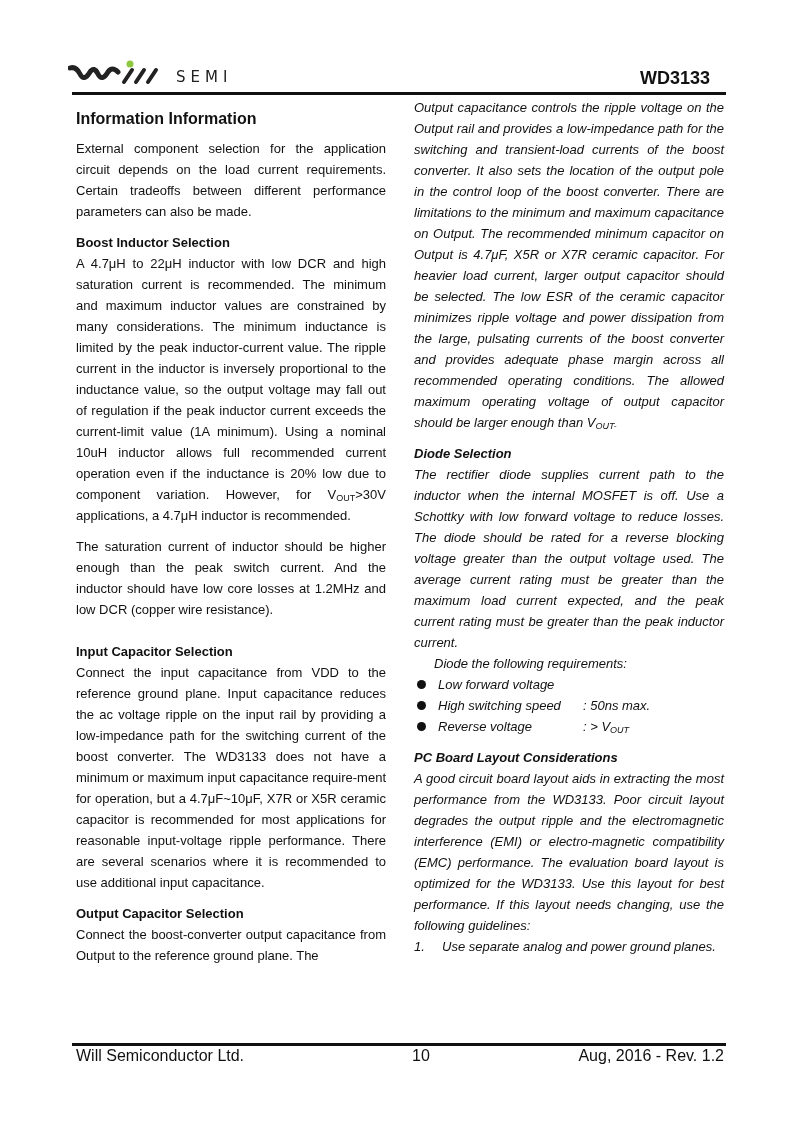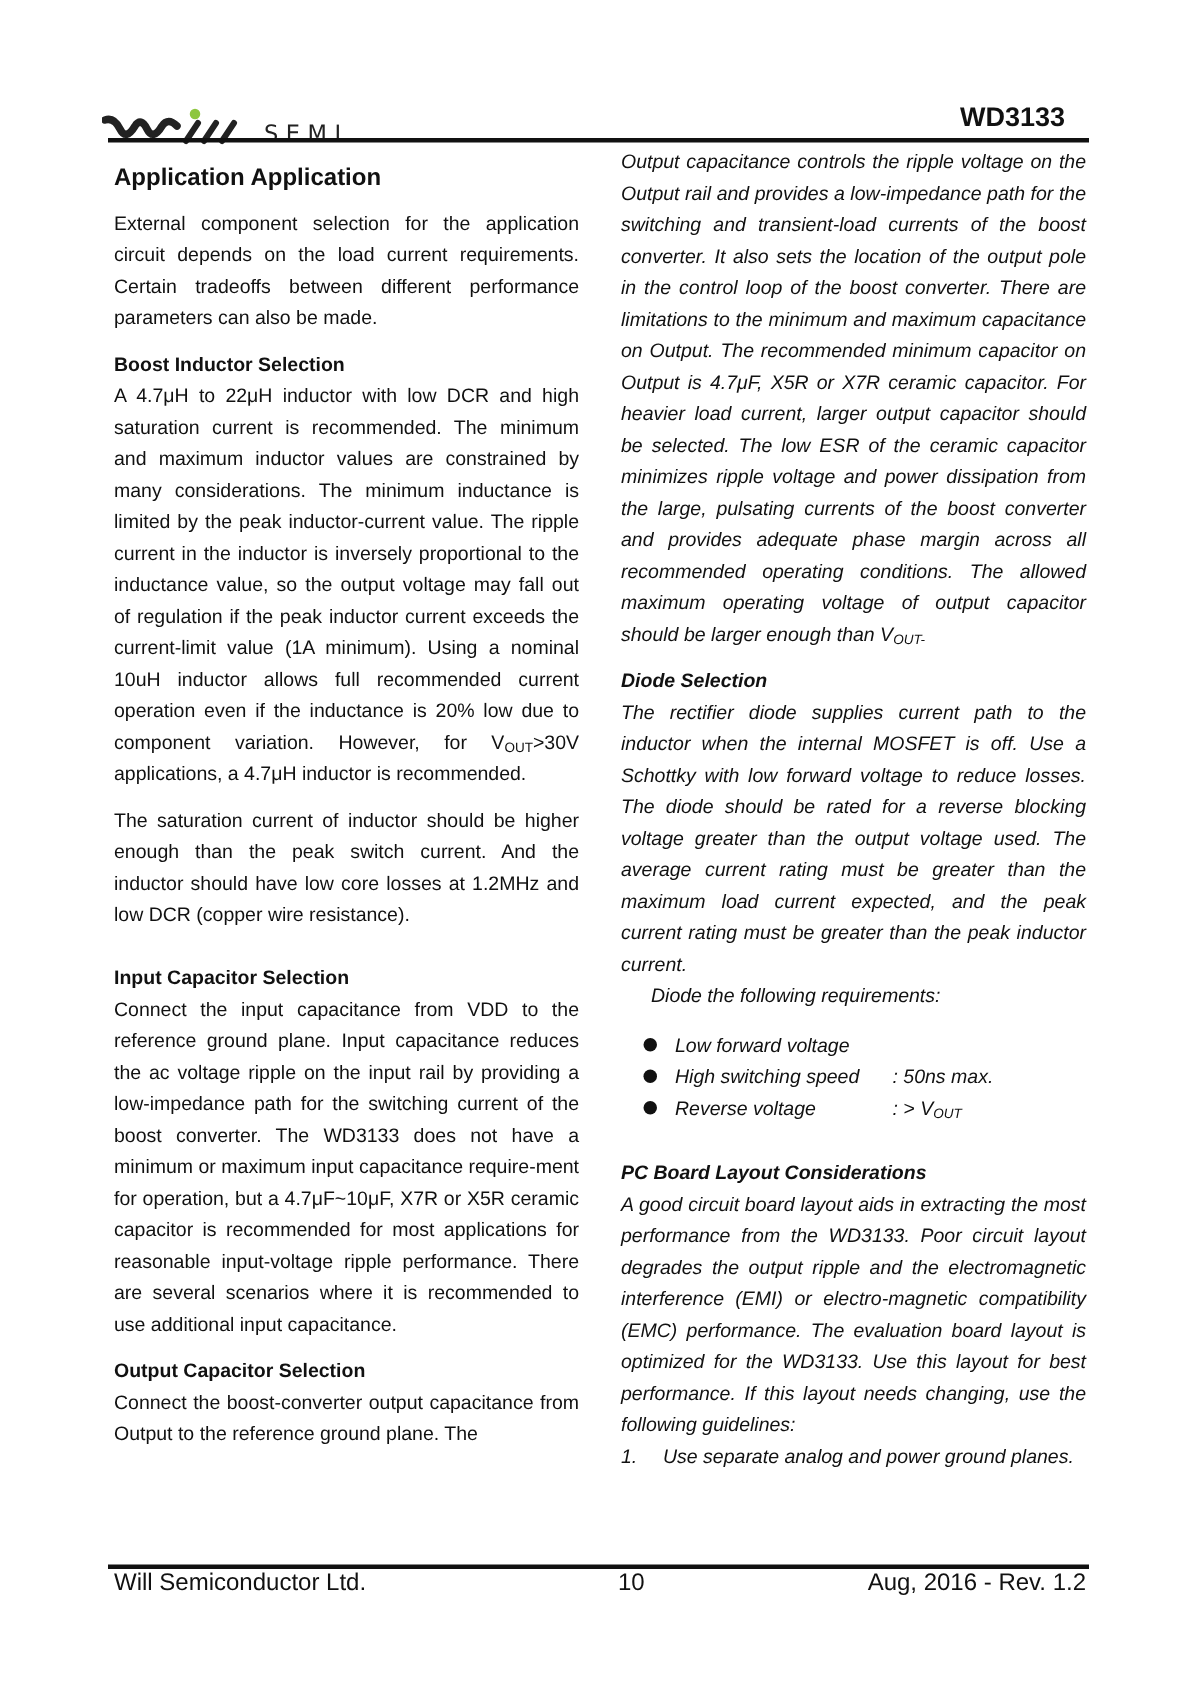--- a/index.html
+++ b/index.html
@@ -1,21 +1,21 @@
 <!DOCTYPE html>
 <html><head>
   <meta charset="utf-8">
   <style>
     html, body { margin: 0; padding: 0; background: #ffffff; }
     body {
       width: 800px; height: 1131px; position: relative; overflow: hidden;
       font-family: "Liberation Sans", sans-serif; color: #111;
     }
     .header { position: absolute; left: 68px; top: 58px; width: 658px; height: 34px; }
-    .logo { position: absolute; left: 0; top: 12px; width: 190px; height: 30px; }
+    .logo { position: absolute; left: 0; top: 0; width: 190px; height: 30px; }
     .logo svg { position: absolute; left: 0; top: 2px; }
     .logo-semi {
       position: absolute; left: 108px; top: 10px; font-size: 15px; letter-spacing: 5px;
       font-family: "DejaVu Sans", sans-serif; color: #222;
     }
     .part-number {
       position: absolute; right: 16px; top: 10px; font-size: 18px; font-weight: bold;
       font-family: "Liberation Sans", sans-serif;
     }
     .rule-top { position: absolute; left: 72px; top: 92px; width: 654px; height: 3px; background: #111; }
@@ -23,21 +23,21 @@
 
     .col { position: absolute; width: 310px; font-size: 13px; line-height: 21px; text-align: justify; }
     .col-left { left: 76px; top: 108px; }
     .col-right { left: 414px; top: 97px; font-style: italic; }
     .col p { margin: 0; }
     .h1 { font-size: 16px; font-weight: bold; margin: 0 0 8px 0; line-height: 22px; }
     .h2 { font-weight: bold; margin: 0 0 10px 0; }
     .gap { height: 10px; }
     .gap-lg { height: 21px; }
     sub { font-size: 9px; vertical-align: -2px; line-height: 0; }
-    .bullets { margin: 12px; padding: 0; list-style: none; }
+    .bullets { margin: 0; padding: 0; list-style: none; }
     .bullets li { display: flex; align-items: center; height: 21px; }
     .bullet-dot {
       display: inline-block; width: 9px; height: 9px; border-radius: 50%; background: #111;
       margin-left: 3px; margin-right: 12px;
     }
     .bl-label { width: 145px; }
     .indent { padding-left: 20px; }
     .numbered { display: flex; }
     .numbered .num { width: 28px; }
 
@@ -58,21 +58,21 @@
       <line x1="80" y1="22" x2="88" y2="10" stroke="#222" stroke-width="4" stroke-linecap="round"></line>
       <circle cx="62" cy="4" r="3.5" fill="#8dc63f"></circle>
     </svg>
     <span class="logo-semi">SEMI</span>
   </div>
   <span class="part-number">WD3133</span>
 </div>
 <div class="rule-top"></div>
 
 <div class="col col-left">
-  <div class="h1">Application Application</div>
+  <div class="h1">Information Information</div>
   <p>External component selection for the application circuit depends on the load current requirements. Certain tradeoffs between different performance parameters can also be made.</p>
   <div class="gap"></div>
   <p class="h2">Boost Inductor Selection</p>
   <p><span>A 4.7μH to 22μH inductor with low DCR and high saturation current is recommended. The minimum and maximum inductor values are constrained by many considerations. The minimum inductance is limited by the peak inductor-current value. The ripple current in the inductor is inversely proportional to the inductance value, so the output voltage may fall out of regulation if the peak inductor current exceeds the current-limit value (1A minimum). Using a nominal 10uH inductor allows full recommended current operation even if the inductance is 20% low due to component variation. However, for V</span><sub>OUT</sub><span>&gt;30V applications, a 4.7μH inductor is recommended.</span></p>
   <div class="gap"></div>
   <p>The saturation current of inductor should be higher enough than the peak switch current. And the inductor should have low core losses at 1.2MHz and low DCR (copper wire resistance).</p>
   <div class="gap-lg"></div>
   <p class="h2">Input Capacitor Selection</p>
   <p>Connect the input capacitance from VDD to the reference ground plane. Input capacitance reduces the ac voltage ripple on the input rail by providing a low-impedance path for the switching current of the boost converter. The WD3133 does not have a minimum or maximum input capacitance require-ment for operation, but a 4.7μF~10μF, X7R or X5R ceramic capacitor is recommended for most applications for reasonable input-voltage ripple performance. There are several scenarios where it is recommended to use additional input capacitance.</p>
   <div class="gap"></div>

